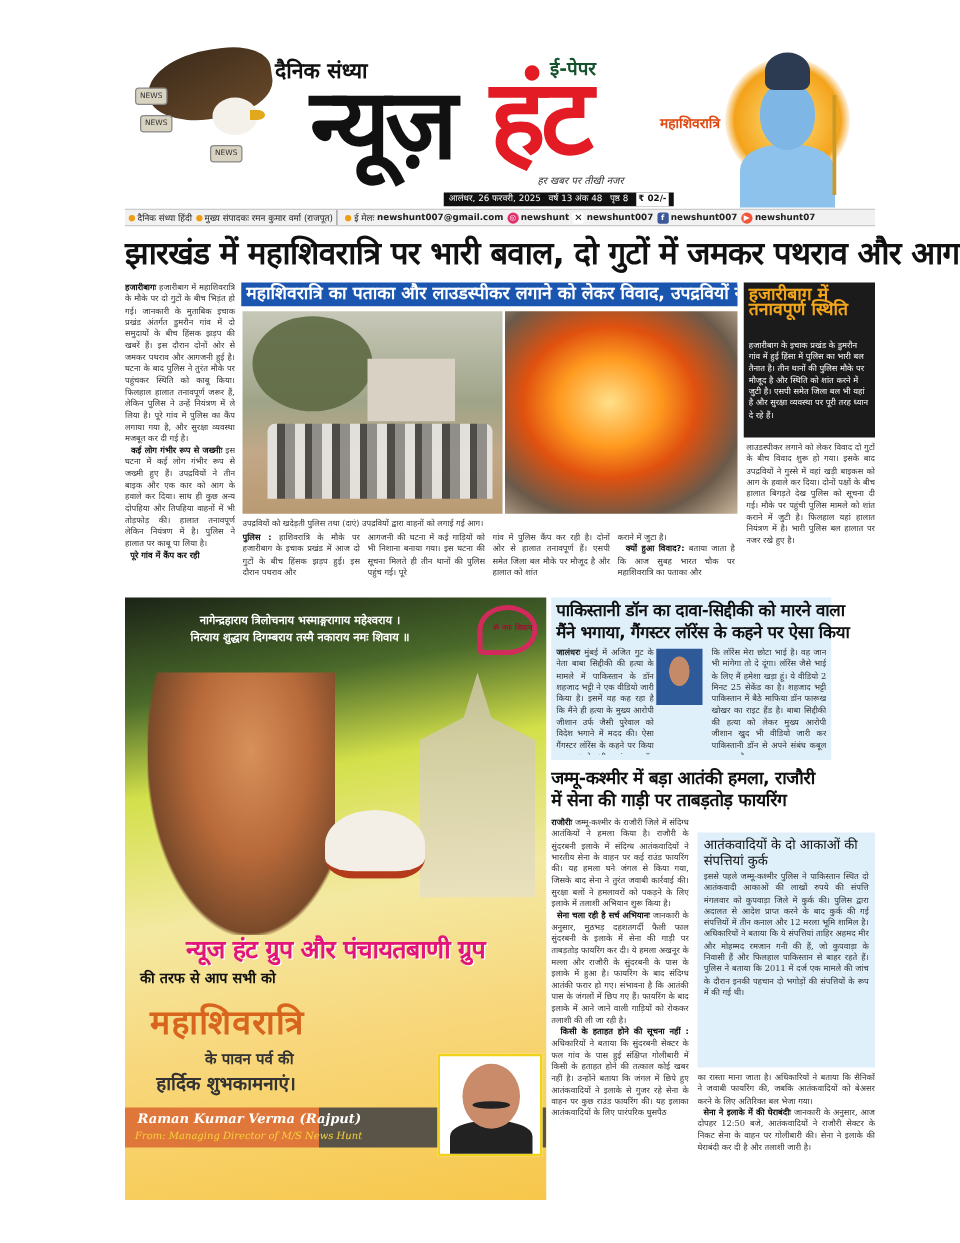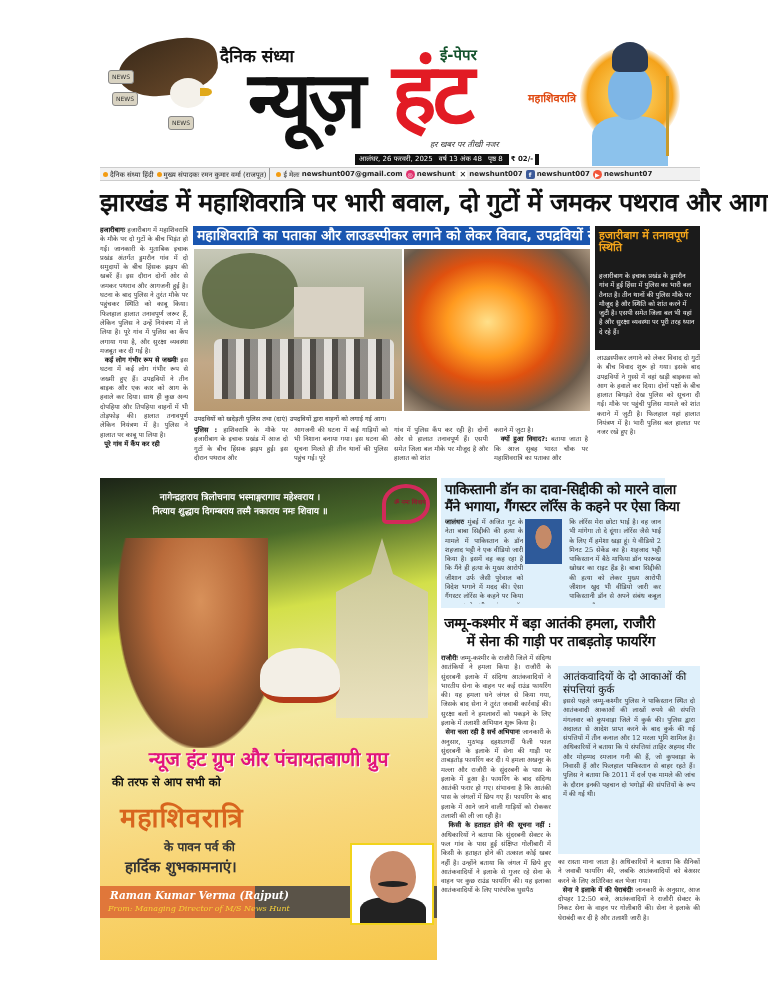--- a/index.html
+++ b/index.html
@@ -51,21 +51,21 @@
   .photo1 { position: absolute; left: 94px; top: 219px; width: 208px; height: 162px; background: linear-gradient(180deg, #c7c8b8 0%, #9fa488 45%, #c2a887 70%, #b99a72 100%); overflow: hidden; }
   .photo1 .tree { position: absolute; left: 8px; top: 4px; width: 96px; height: 76px; border-radius: 50%; background: #5e6a44; opacity: .9; }
   .photo1 .bldg { position: absolute; left: 100px; top: 38px; width: 70px; height: 50px; background: #d9d2c4; }
   .photo1 .crowd { position: absolute; left: 20px; top: 90px; width: 180px; height: 60px; background: repeating-linear-gradient(90deg, #eaeaea 0 8px, #3c3c3c 8px 14px, #8a8a8a 14px 22px); opacity: .85; border-radius: 6px 6px 0 0; }
   .photo2 { position: absolute; left: 304px; top: 219px; width: 186px; height: 162px; background: radial-gradient(ellipse at 45% 45%, #ffe08a 0%, #ff9a1f 28%, #e0510f 48%, #6b5a4a 75%, #c9b59c 100%); }
   .caption1 { position: absolute; left: 94px; top: 384px; width: 396px; height: 10px; font-size: 6.5px; color: #333; white-space: nowrap; }
   .lead-cols { position: absolute; left: 94px; top: 396px; width: 396px; display: flex; gap: 6px; }
   .lead-cols .col-text { width: 94px; height: 48px; overflow: hidden; }
 
   .sidebox { position: absolute; left: 495px; top: 196px; width: 105px; height: 124px; background: #1b1b1b; padding: 4px; overflow: hidden; }
-  .sidebox .sb-title { font-weight: bold; font-size: 11px; line-height: 12px; color: #f3a51b; }
+  .sidebox .sb-title { font-weight: bold; font-size: 14px; line-height: 12px; color: #f3a51b; }
   .sidebox .sb-body { font-size: 6.6px; line-height: 9.3px; color: #fff; margin-top: 18px; }
   .side-text { position: absolute; left: 497px; top: 324px; width: 103px; height: 122px; overflow: hidden; }
 
   
   .ad { position: absolute; left: 0; top: 448px; width: 337px; height: 482px; overflow: hidden; background: linear-gradient(170deg, #1c2417 0%, #4a6a2a 16%, #d3e04a 30%, #f4e9a2 50%, #f8d77c 70%, #f7c74a 100%); }
   .ad .shloka { position: absolute; left: 0; top: 12px; width: 280px; text-align: center; font-weight: bold; font-size: 9px; line-height: 14px; color: #fff; }
   .ad .om { position: absolute; left: 282px; top: 6px; width: 48px; height: 40px; border: 4px solid #d22a5a; border-radius: 50% 50% 50% 10%; }
   .ad .om span { position: absolute; left: 8px; top: 10px; font-size: 6px; color: #9b1230; font-weight: bold; }
   .ad .temple { position: absolute; left: 236px; top: 60px; width: 92px; height: 180px; background: linear-gradient(180deg, #c8c3a0, #e8e0c0); clip-path: polygon(50% 0, 62% 20%, 100% 30%, 100% 100%, 0 100%, 0 30%, 38% 20%); opacity: .9; }
   .ad .shiva { position: absolute; left: 18px; top: 60px; width: 150px; height: 210px; background: radial-gradient(ellipse at 55% 30%, #d8915a 0%, #b86a3a 40%, #7a4a2a 70%, rgba(0,0,0,0) 72%); }
@@ -86,21 +86,21 @@
   
   .pak-box { position: absolute; left: 341px; top: 448px; width: 224px; height: 130px; background: #dff0fb; padding: 3px 4px; }
   .pak-head { font-weight: bold; font-size: 13.5px; line-height: 17px; color: #111; text-align: center; white-space: nowrap; letter-spacing: -0.3px; }
   .pak-body { position: relative; margin-top: 3px; display: flex; gap: 4px; }
   .pak-body .col-text { width: 74px; height: 86px; overflow: hidden; }
   .pak-body .pak-c2 { width: 106px; }
   .pak-photo { position: absolute; left: 80px; top: 1px; width: 37px; height: 45px; background: radial-gradient(ellipse at 50% 40%, #c58a68 0 30%, #2e5a9a 32%); }
   .pak-body .pak-c1 { padding-right: 0; }
 
   
-  .jk-head { position: absolute; left: 331px; top: 584px; width: 224px; font-weight: bold; font-size: 14px; line-height: 18px; color: #111; text-align: right; letter-spacing: -0.3px; }
+  .jk-head { position: absolute; left: 341px; top: 584px; width: 224px; font-weight: bold; font-size: 14px; line-height: 18px; color: #111; text-align: left; letter-spacing: -0.3px; }
   .jk-col1 { position: absolute; left: 341px; top: 624px; width: 110px; height: 300px; overflow: hidden; }
   .jk-box { position: absolute; left: 458px; top: 636px; width: 142px; height: 188px; background: #dff0fb; padding: 4px 5px; overflow: hidden; }
   .jk-box .jb-title { font-weight: normal; font-size: 10.5px; line-height: 12.5px; color: #111; }
   .jk-box .col-text { margin-top: 2px; }
   .jk-col2 { position: absolute; left: 458px; top: 828px; width: 142px; height: 96px; overflow: hidden; }
 </style>
 </head>
 <body>
 
 <div class="page">

